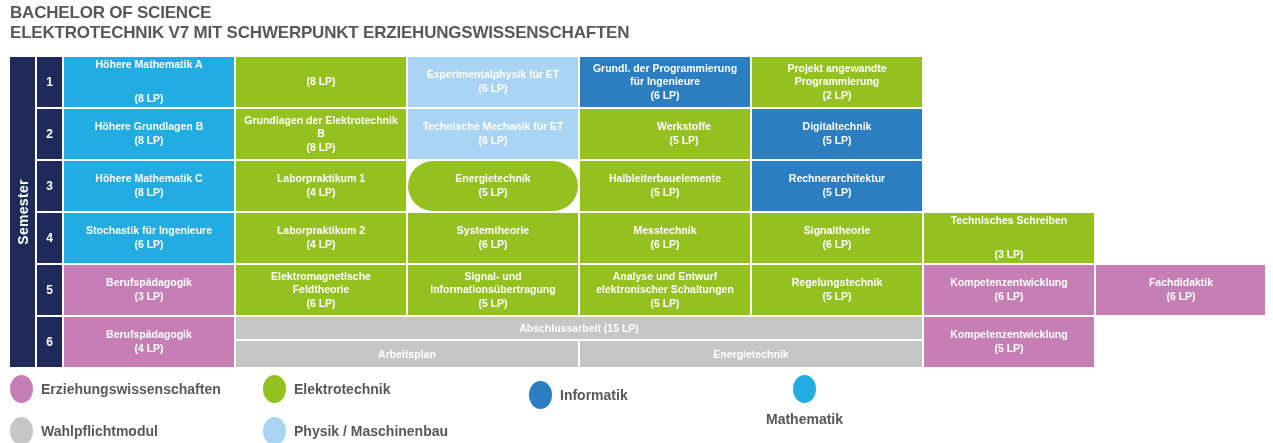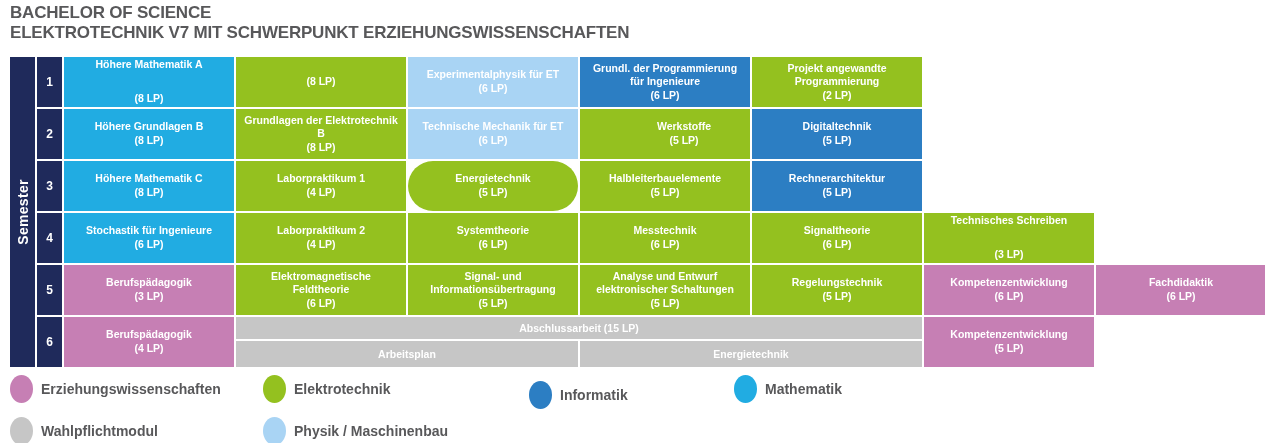--- a/index.html
+++ b/index.html
@@ -45,21 +45,21 @@
   .thesis-parts { flex:1; display:flex; gap:2px; }
   .thesis-part {
     flex:1; background:var(--wahlpflichtmodul); color:#fff; font-weight:bold;
     font-size:10.5px; display:flex; align-items:center; justify-content:center;
   }
   .legend { position:absolute; left:0; top:372px; width:100%; height:71px; }
   .legend-item { position:absolute; display:flex; align-items:center; gap:8px; }
   .legend-item:nth-child(1) { left:10px;  top:3px; }
   .legend-item:nth-child(2) { left:263px; top:3px; }
   .legend-item:nth-child(3) { left:517px; top:9px;margin-left:12px; }
-  .legend-item:nth-child(4) { left:734px; top:3px; }
+  .legend-item:nth-child(4) { left:766px; top:3px;flex-direction:column; }
   .legend-item:nth-child(5) { left:10px;  top:45px; }
   .legend-item:nth-child(6) { left:263px; top:45px; }
   .dot { width:23px; height:28px; border-radius:50%; flex:0 0 auto; }
   .legend-label { font-weight:bold; font-size:14px; color:var(--heading_text); white-space:nowrap; }
 </style>
 </head>
 <body>
 
 <div id="app">
   <div class="title-block">

